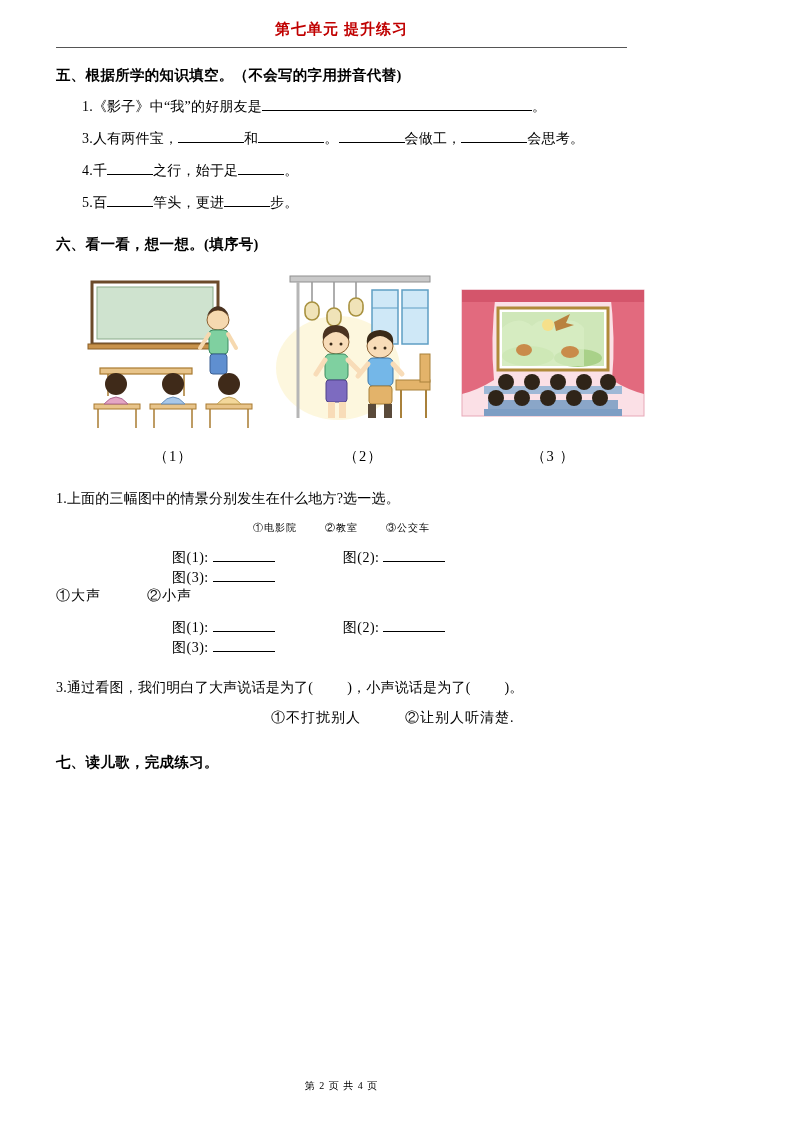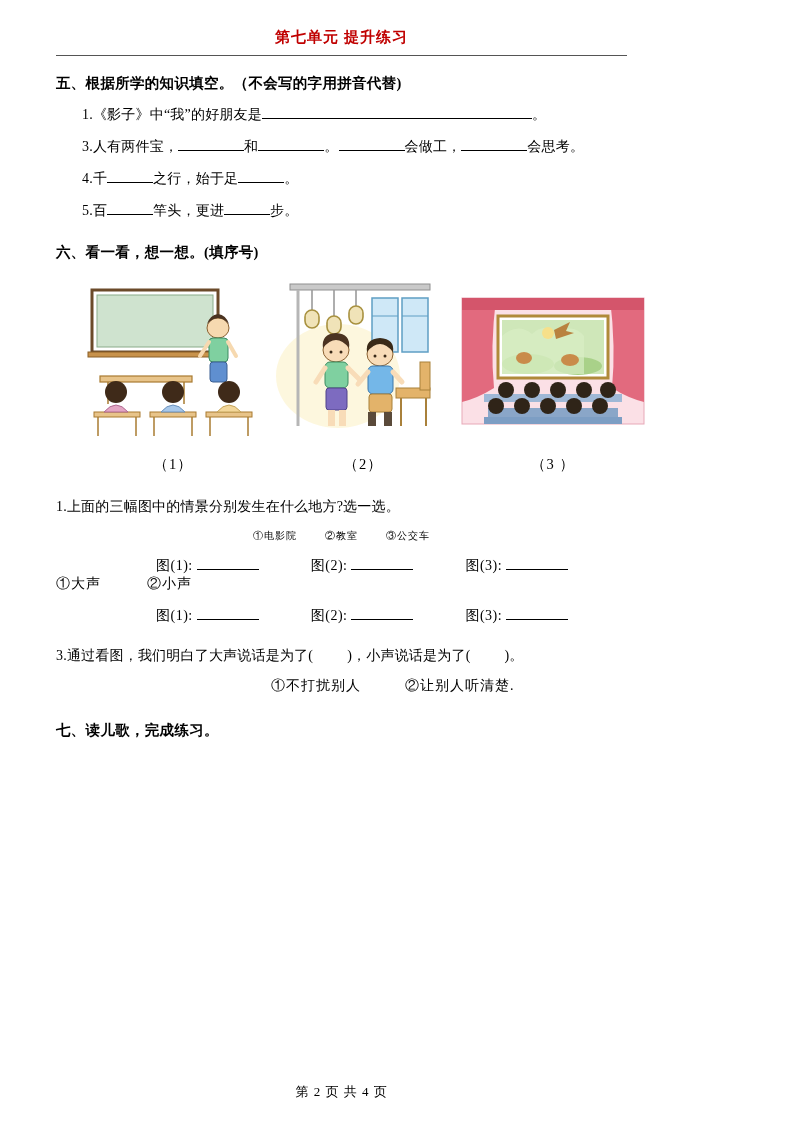--- a/index.html
+++ b/index.html
@@ -13,21 +13,21 @@
     font-family: "Liberation Serif", "DejaVu Serif", serif;
     color: #000000;
     position: relative;
     overflow: hidden;
   }
   .page {
     position: relative;
     width: 683px;
     height: 1122px;
     box-sizing: border-box;
-    padding: 12px 56px;
+    padding: 4px 56px;
   }
   
   .header {
     text-align: center;
     padding-top: 16px;
   }
   .header-title {
     color: #c00000;
     font-weight: bold;
     font-size: 15px;
@@ -101,42 +101,42 @@
     text-align: center;
     letter-spacing: 1px;
   }
   .choices span { margin: 0 14px; }
   .ans-row {
     font-size: 14px;
     margin-top: 12px;
     padding-left: 100px;
     letter-spacing: 0.5px;
   }
-  .ans-row .item { margin-right: 52px; display: inline-block; }
+  .ans-row .item { margin-right: 52px; display: inline-block; margin-left: 16px; }
   .choices-left {
     font-size: 14px;
     letter-spacing: 1px;
   }
   .choices-left span { margin-right: 46px; }
   .center-choices {
     font-size: 14px;
     margin-top: 11px;
     padding-left: 215px;
     letter-spacing: 1px;
   }
   .center-choices span { margin-right: 44px; }
 
   
   .footer {
     position: absolute;
     left: 0;
     right: 0;
-    bottom: 21px;
+    bottom: 29px;
     text-align: center;
-    font-size: 13px;
+    font-size: 10px;
     letter-spacing: 1px;
   }
 
   
   svg { display: block; }
 </style>
 </head>
 <body>
 
 <div class="page">

